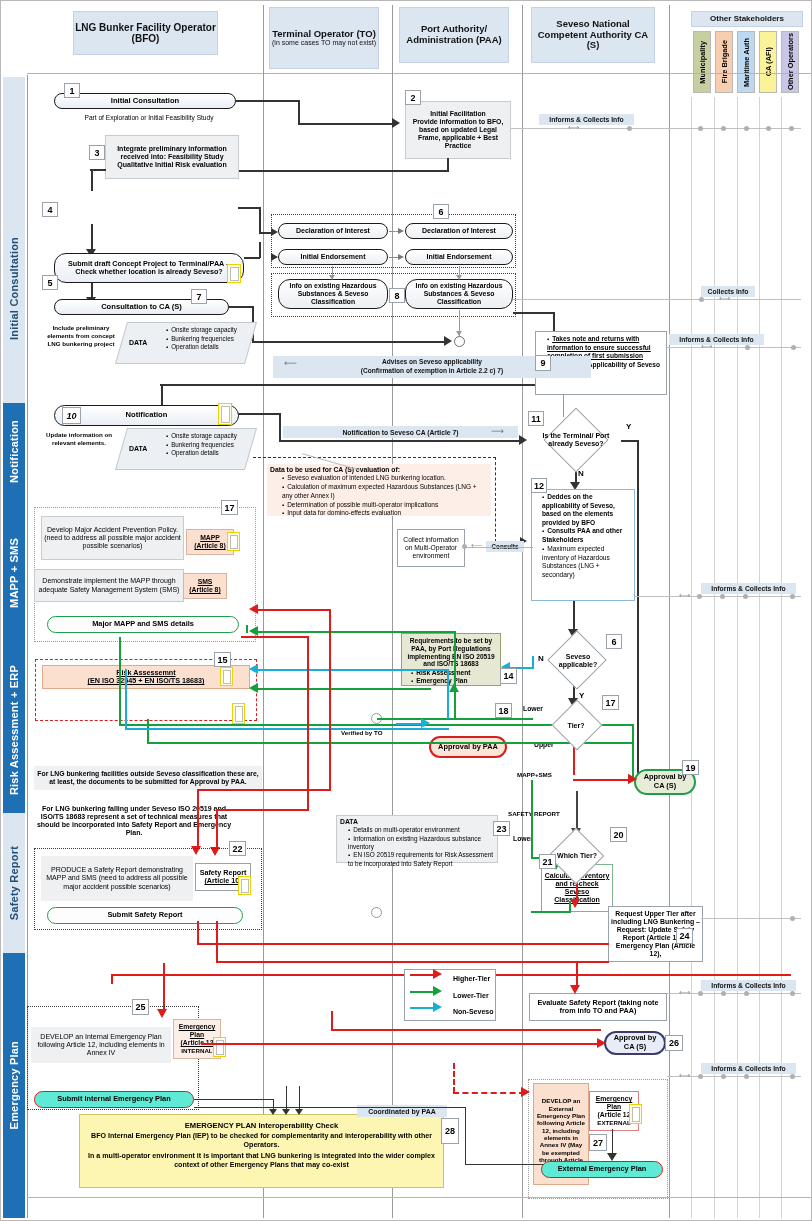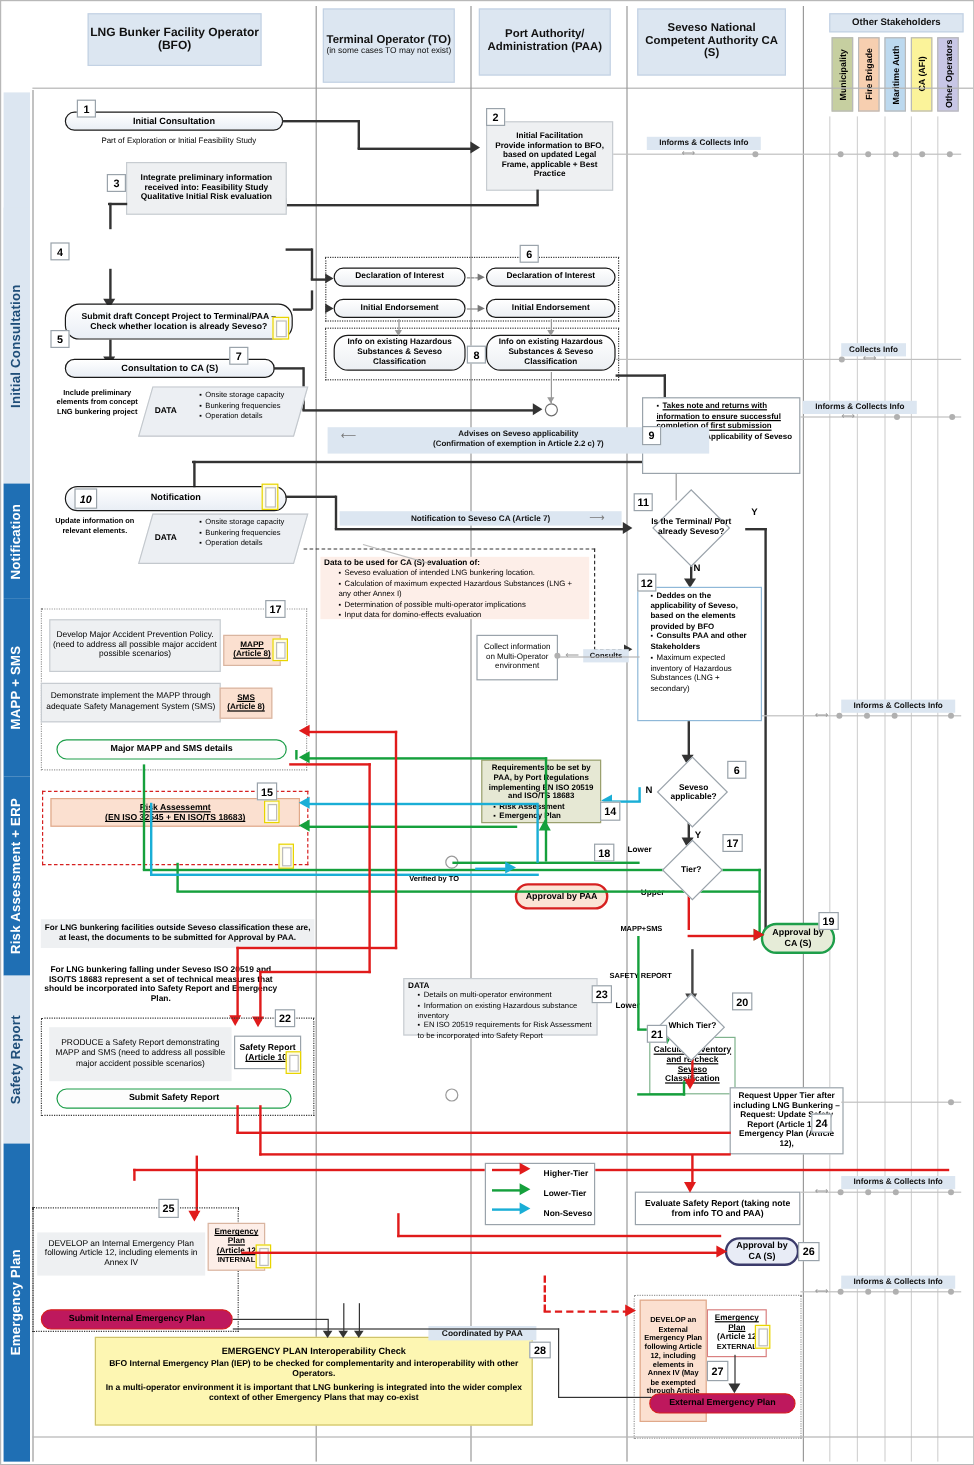--- a/index.html
+++ b/index.html
@@ -27,21 +27,21 @@
   .lane.pale { background:#dce6f1; color:#1f4e79; }
   .laneband { position:absolute; left:2px; width:22px; background:#dce6f1; }
 
   
   .node { position:absolute; font-size:7.2px; line-height:1.18; text-align:center;
           display:flex; align-items:center; justify-content:center; color:#000; padding:1px 2px; }
   .rounded { border:1.6px solid #1a1a1a; border-radius:12px;
              background:linear-gradient(#ffffff,#e9eef5); font-weight:bold; }
   .rounded.grey { background:linear-gradient(#ffffff,#eceff3); }
   .pill-green { border:1.5px solid #1e9e4a; border-radius:12px; background:#fdfdfd; font-weight:bold; }
-  .pill-red { border:1.5px solid #d62020; border-radius:12px; background:#be185d; font-weight:bold; }
+  .pill-red { border:1.5px solid #d62020; border-radius:12px; background:#5eead4; font-weight:bold; }
   .approval-paa { border:2px solid #d62020; border-radius:14px; background:#fbe3d5; font-weight:bold; }
   .approval-cas { border:2px solid #1e9e4a; border-radius:14px; background:#e6ecd8; font-weight:bold; }
   .approval-cas26 { border:2px solid #3b3b6b; border-radius:14px; background:#e8ecf6; font-weight:bold; }
   .boxgrey { background:#eef0f2; border:1px solid #c7ccd1; }
   .boxwhite { background:#ffffff; border:1px solid #9aa3ab; }
   .boxblue { background:#ffffff; border:1px solid #8fb8d8; }
   .boxolive { background:#e6e8d4; border:1px solid #9aa06e; }
   .boxpeach { background:#fbe0d0; border:1px solid #e0a98a; }
   .boxpeach2 { background:#fbe0d0; border:1px solid #d9b5a0; }
   .boxyellow { background:#fdf6b2; border:1px solid #cfc36a; }
@@ -792,21 +792,21 @@
     <div class="txt b c" style="position:static; font-size:7.6px; margin-top:3px;">
       <span>EMERGENCY PLAN Interoperability Check</span></div>
     <div class="txt c" style="position:static; font-size:7.1px; font-weight:bold; margin-top:2px;">
       <span>BFO Internal Emergency Plan (IEP) to be checked for complementarity and interoperability with other Operators.</span></div>
     <div class="txt c" style="position:static; font-size:7.1px; font-weight:bold; margin-top:2px;">
       <span>In a multi-operator environment it is important that LNG bunkering is integrated into the wider complex context of other Emergency Plans that may co-exist</span></div>
   </div>
   <div class="bluebanner" style="left:356px; top:1104px; width:90px; height:12px; font-size:7px;">
     <span>Coordinated by PAA</span>
     </div>
-  <div class="numtag" style="left:440px; top:1117px; width:18px; height:14px;">
+  <div class="numtag" style="left:440px; top:1117px; width:18px; height:26px;">
     <span>28</span>
     </div>
 
   <div class="ln v" style="left:272px; top:1099px; height:12px; border-left:1.4px solid #333;"></div>
   <div class="arrowhead" style="left:268px; top:1108px; border-top:6px solid #333; border-left:4px solid transparent; border-right:4px solid transparent;"></div>
   <div class="ln v" style="left:285px; top:1085px; height:26px; border-left:1.4px solid #333;"></div>
   <div class="arrowhead" style="left:281px; top:1108px; border-top:6px solid #333; border-left:4px solid transparent; border-right:4px solid transparent;"></div>
   <div class="ln v" style="left:298px; top:1085px; height:26px; border-left:1.4px solid #333;"></div>
   <div class="arrowhead" style="left:294px; top:1108px; border-top:6px solid #333; border-left:4px solid transparent; border-right:4px solid transparent;"></div>
   <div class="ln h" style="left:193px; top:1098px; width:80px; border-top:1.4px solid #333;"></div>

